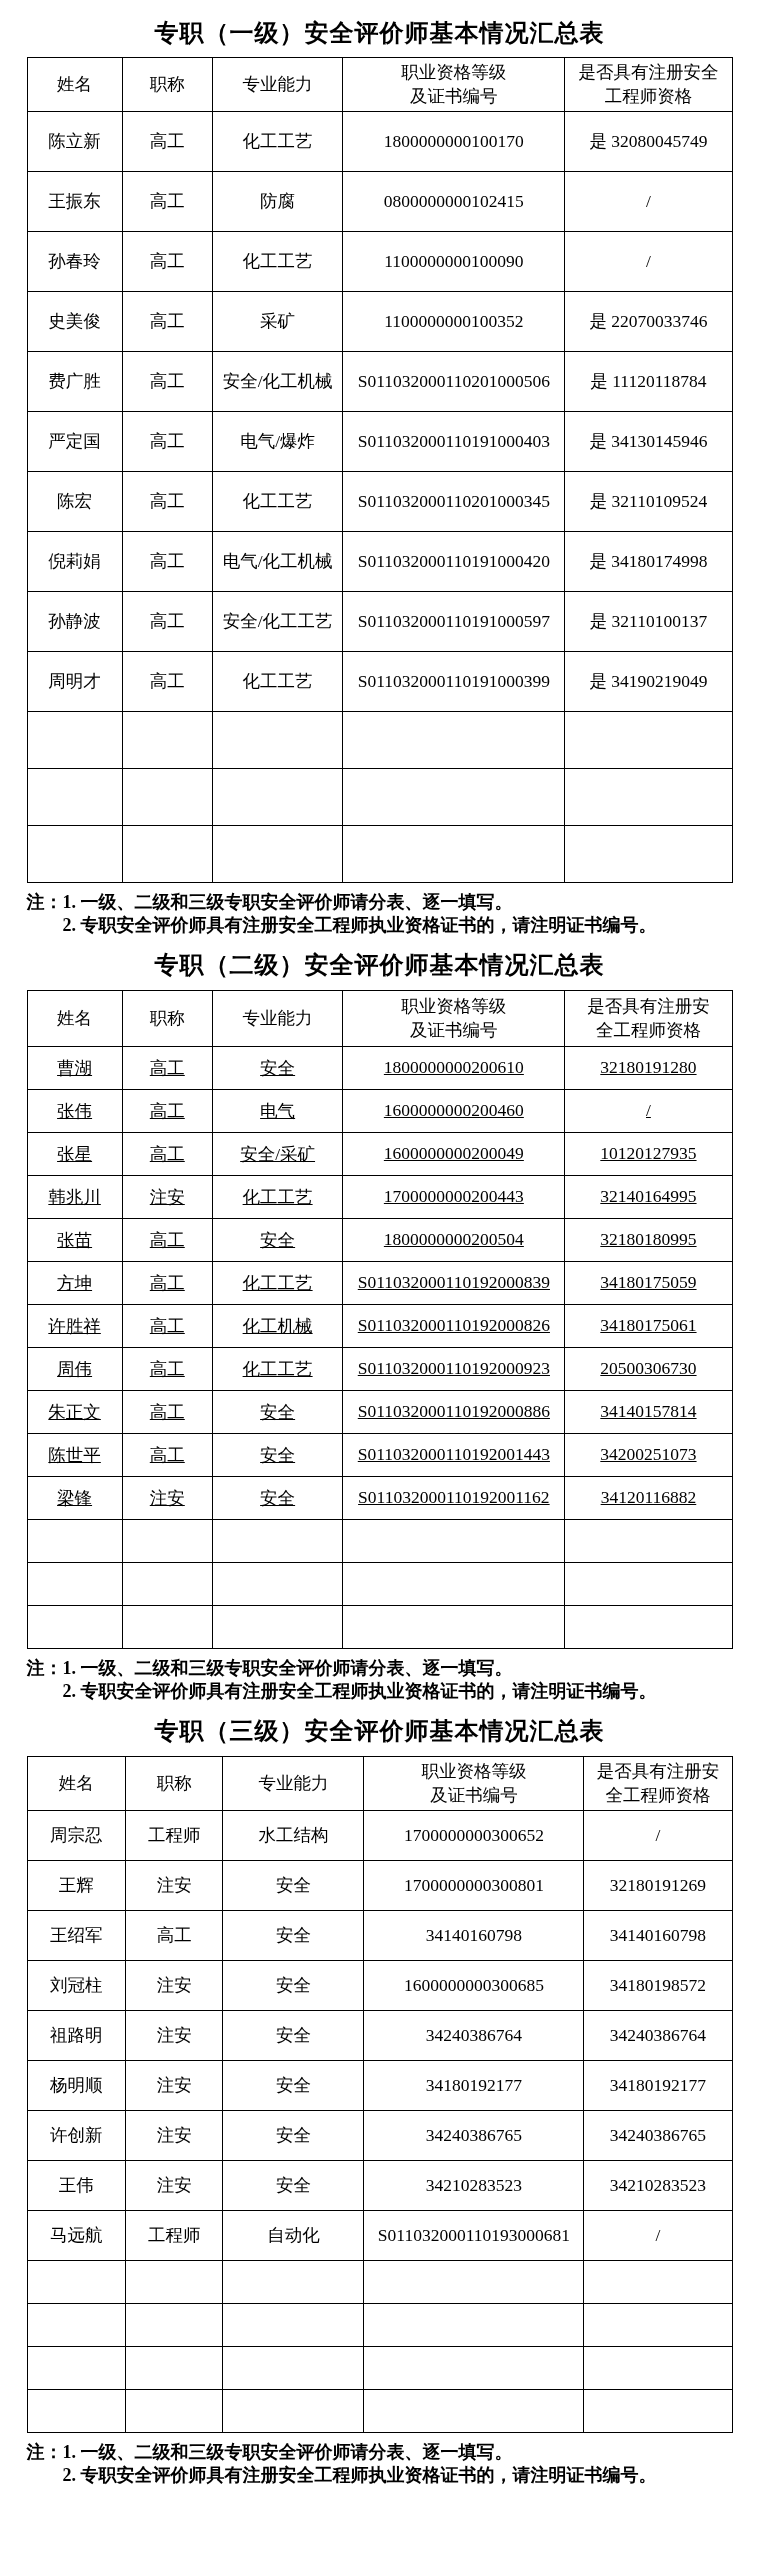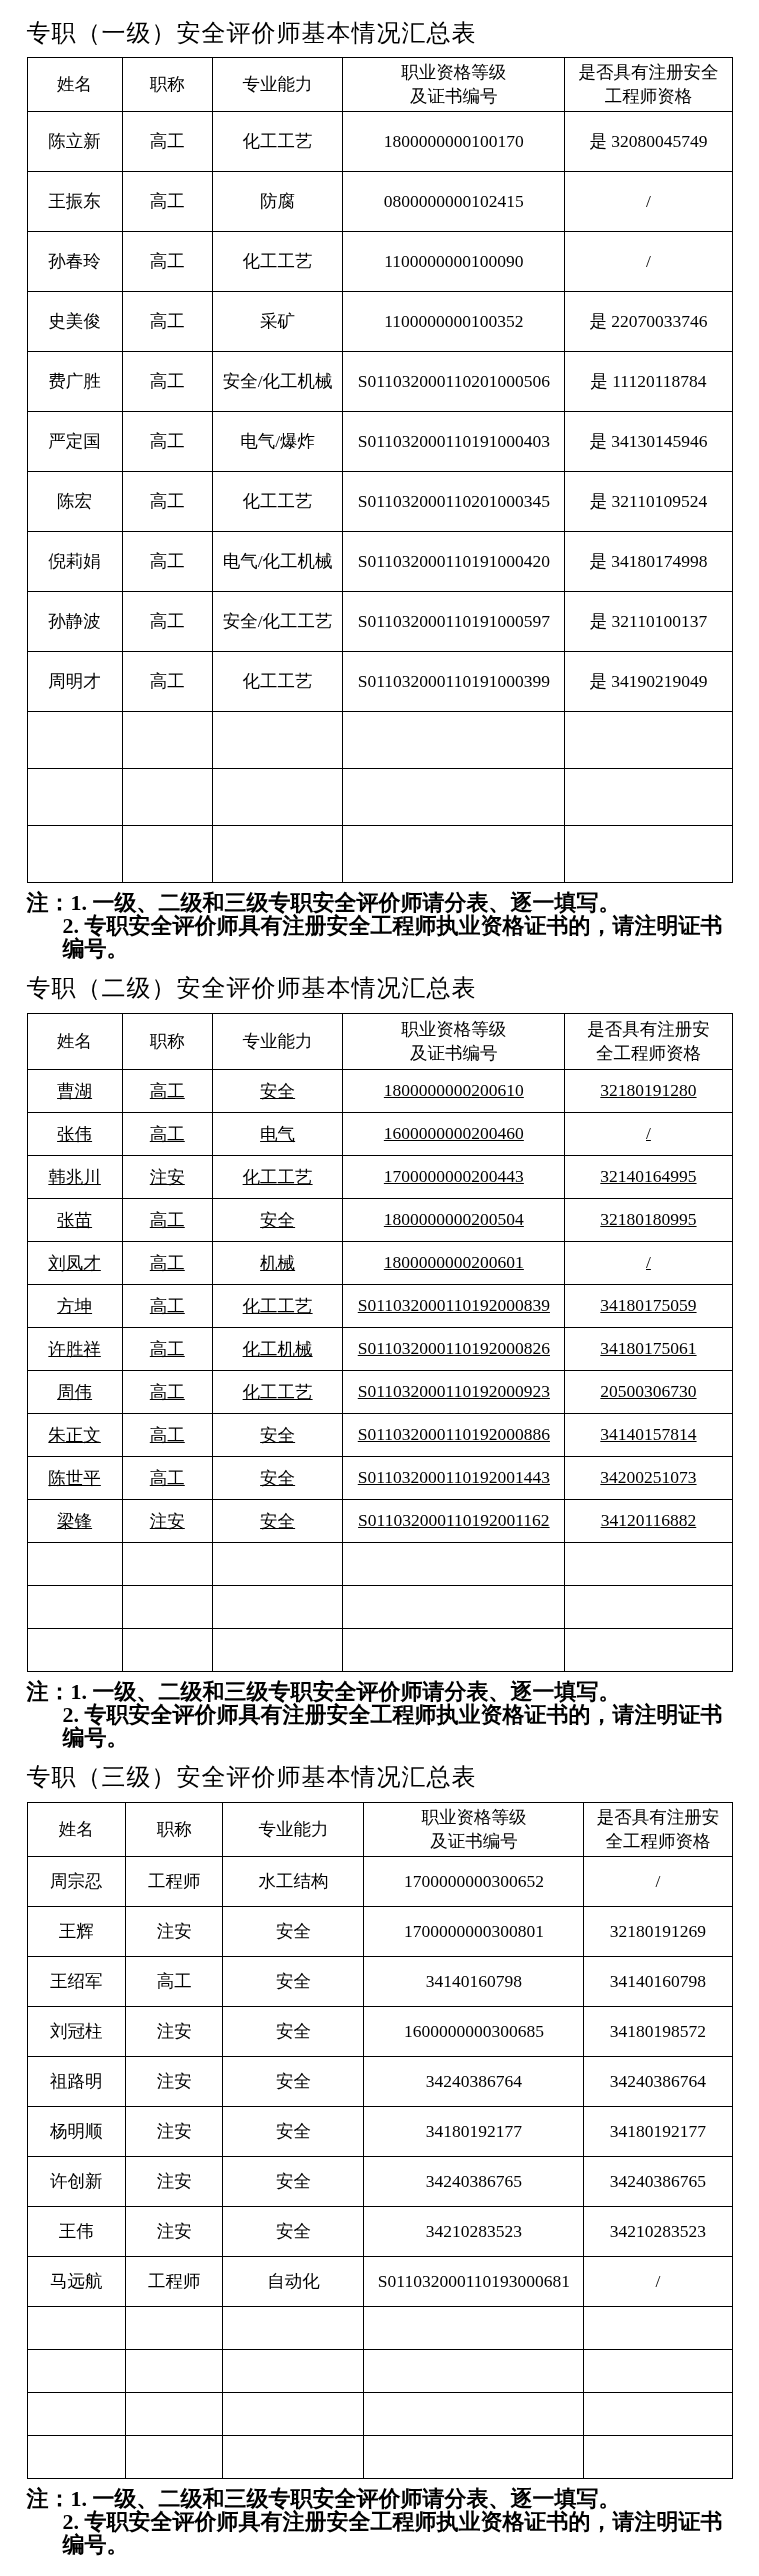--- a/index.html
+++ b/index.html
@@ -11,22 +11,22 @@
     font-family: "Liberation Serif", "DejaVu Serif", serif;
     -webkit-font-smoothing: antialiased;
   }
   .content {
     width: 706px;
     margin: 0 auto;
     padding-top: 17.5px;
   }
   .table-title {
     font-size: 24px;
-    font-weight: normal;
-    text-align: left;
+    font-weight: bold;
+    text-align: center;
     letter-spacing: 1px;
     margin: 0 0 9.3px 0;
     line-height: 1.25;
   }
   .section { margin-bottom: 0; }
   table.summary {
     width: 100%;
     table-layout: fixed;
     border-collapse: collapse;
     border: 1.5px solid #000;
@@ -62,21 +62,21 @@
   .tbl-2 tbody tr { height: 43px; text-decoration: underline; }
   .tbl-2 tbody tr.empty { height: 43px; }
 
   .tbl-3 thead tr { height: 54px; }
   .tbl-3 tbody tr { height: 50px; }
   .tbl-3 tbody tr.empty { height: 43px; }
 
   .notes {
     margin-top: 8.2px;
     margin-bottom: 7.2px;
-    font-size: 22px;
+    font-size: 18px;
     font-weight: bold;
     line-height: 23px;
   }
   .notes .note-line-2 { padding-left: 36px; }
   .section + .section { margin-top: 4px; }
   .title-gap { margin-top: 13.4px; }
 </style>
 </head>
 <body>
 
@@ -233,39 +233,39 @@
             <td>32180191280</td>
           </tr>
           <tr>
             <td>张伟</td>
             <td>高工</td>
             <td>电气</td>
             <td>1600000000200460</td>
             <td>/</td>
           </tr>
           <tr>
+            <td>张星</td>
+            <td>高工</td>
+            <td>安全/采矿</td>
+            <td>1600000000200049</td>
+            <td>10120127935</td>
+          </tr>
+          <tr>
             <td>韩兆川</td>
             <td>注安</td>
             <td>化工工艺</td>
             <td>1700000000200443</td>
             <td>32140164995</td>
           </tr>
           <tr>
             <td>张苗</td>
             <td>高工</td>
             <td>安全</td>
             <td>1800000000200504</td>
             <td>32180180995</td>
-          </tr>
-          <tr>
-            <td>刘凤才</td>
-            <td>高工</td>
-            <td>机械</td>
-            <td>1800000000200601</td>
-            <td>/</td>
           </tr>
           <tr>
             <td>方坤</td>
             <td>高工</td>
             <td>化工工艺</td>
             <td>S011032000110192000839</td>
             <td>34180175059</td>
           </tr>
           <tr>
             <td>许胜祥</td>

